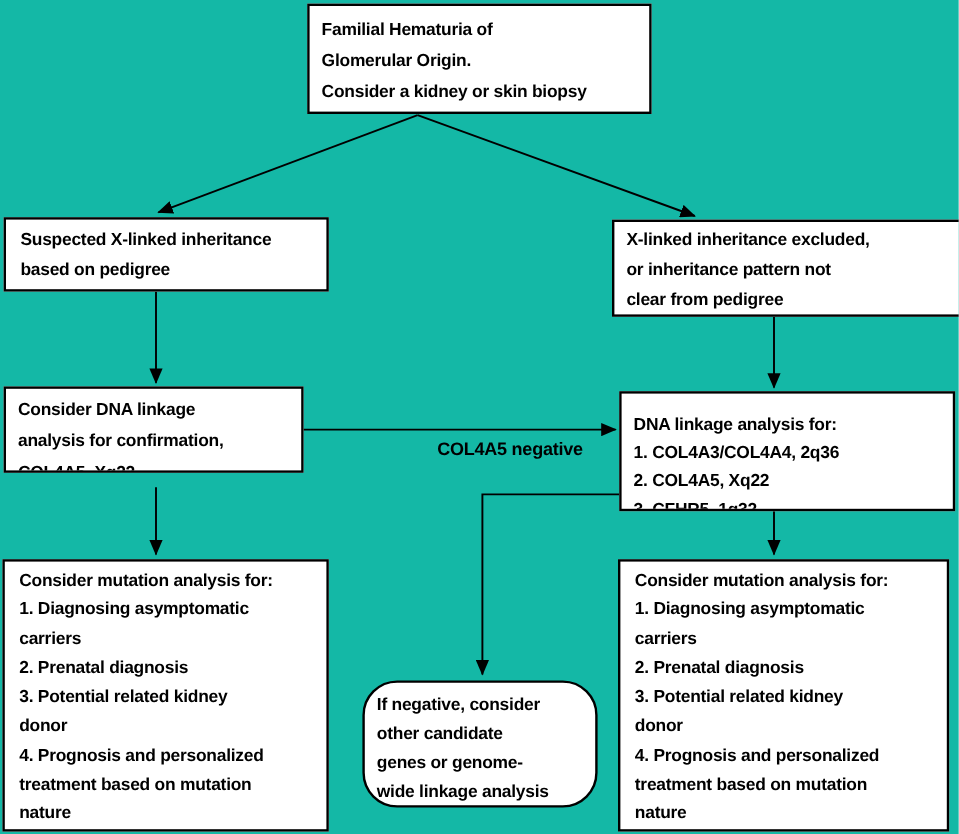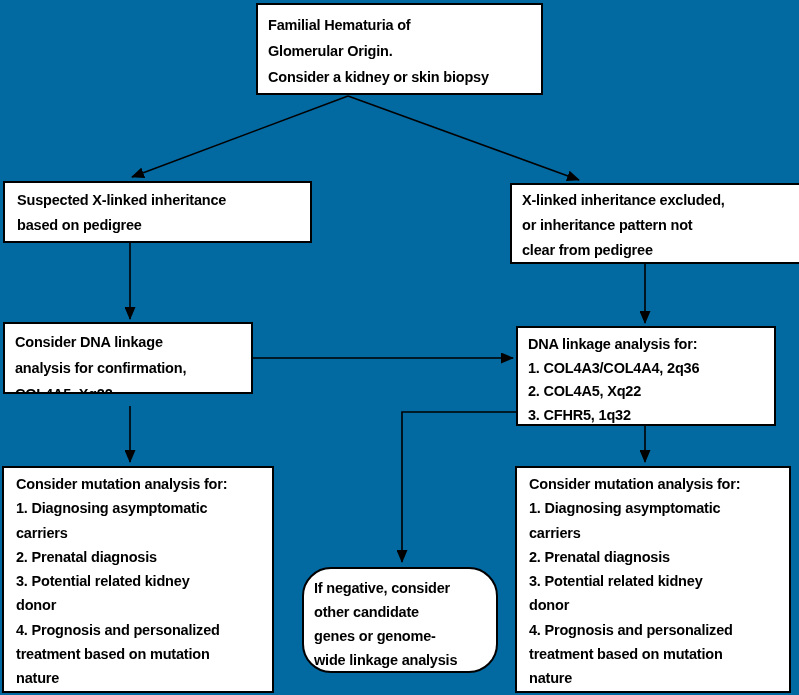--- a/index.html
+++ b/index.html
@@ -4,21 +4,21 @@
 <style>
   html, body {
     margin: 0;
     padding: 0;
     background: #ffffff;
   }
   .canvas {
     position: relative;
     width: 799px;
     height: 695px;
-    background: #0369a1;
+    background: #14b8a6;
     font-family: "Liberation Sans", sans-serif;
     overflow: hidden;
   }
   .arrow-layer {
     position: absolute;
     left: 0;
     top: 0;
     width: 799px;
     height: 695px;
   }
@@ -38,24 +38,24 @@
     position: absolute;
     color: #000000;
     font-weight: bold;
     font-size: 15px;
     letter-spacing: -0.2px;
     text-align: center;
     white-space: pre;
   }
   
   .n-root            { left: 256px; top: 3px;   width: 287px; height: 92px;  padding: 7px 10px;  line-height: 26px; }
-  .n-suspected       { left: 3px;   top: 181px; width: 309px; height: 62px;  padding: 5px 12px;  line-height: 25px; }
+  .n-suspected       { left: 3px;   top: 181px; width: 271px; height: 62px;  padding: 5px 12px;  line-height: 25px; }
   .n-excluded        { left: 510px; top: 183px; width: 315px; height: 81px;  padding: 3px 10px;  line-height: 25px; }
   .n-linkage-confirm { left: 3px;   top: 322px; width: 250px; height: 72px;  padding: 5px 10px;  line-height: 26px; }
-  .n-linkage-list    { left: 516px; top: 326px; width: 260px; height: 100px; padding: 5px 10px;  line-height: 23.5px; }
+  .n-linkage-list    { left: 516px; top: 326px; width: 280px; height: 100px; padding: 15px 10px;  line-height: 23.5px; }
   .n-mutation-left   { left: 2px;   top: 466px; width: 272px; height: 227px; padding: 4px 8px 4px 12px; line-height: 24.3px; }
   .n-if-negative     { left: 302px; top: 567px; width: 196px; height: 106px; padding: 7px 10px;  line-height: 24px; border-radius: 29px; }
   .n-mutation-right  { left: 515px; top: 466px; width: 276px; height: 227px; padding: 4px 8px 4px 12px; line-height: 24.3px; }
   .l-col4a5          { left: 310px; top: 366px; width: 230px; }
 </style>
 </head>
 <body>
 
 <div class="canvas">
 
@@ -115,14 +115,15 @@
   <div class="node n-mutation-right">Consider mutation analysis for:
 1. Diagnosing asymptomatic
 carriers
 2. Prenatal diagnosis
 3. Potential related kidney
 donor
 4. Prognosis and personalized
 treatment based on mutation
 nature</div>
 
+  <div class="edge-label l-col4a5">COL4A5 negative</div>
 
 </div>
 
 </body></html>

